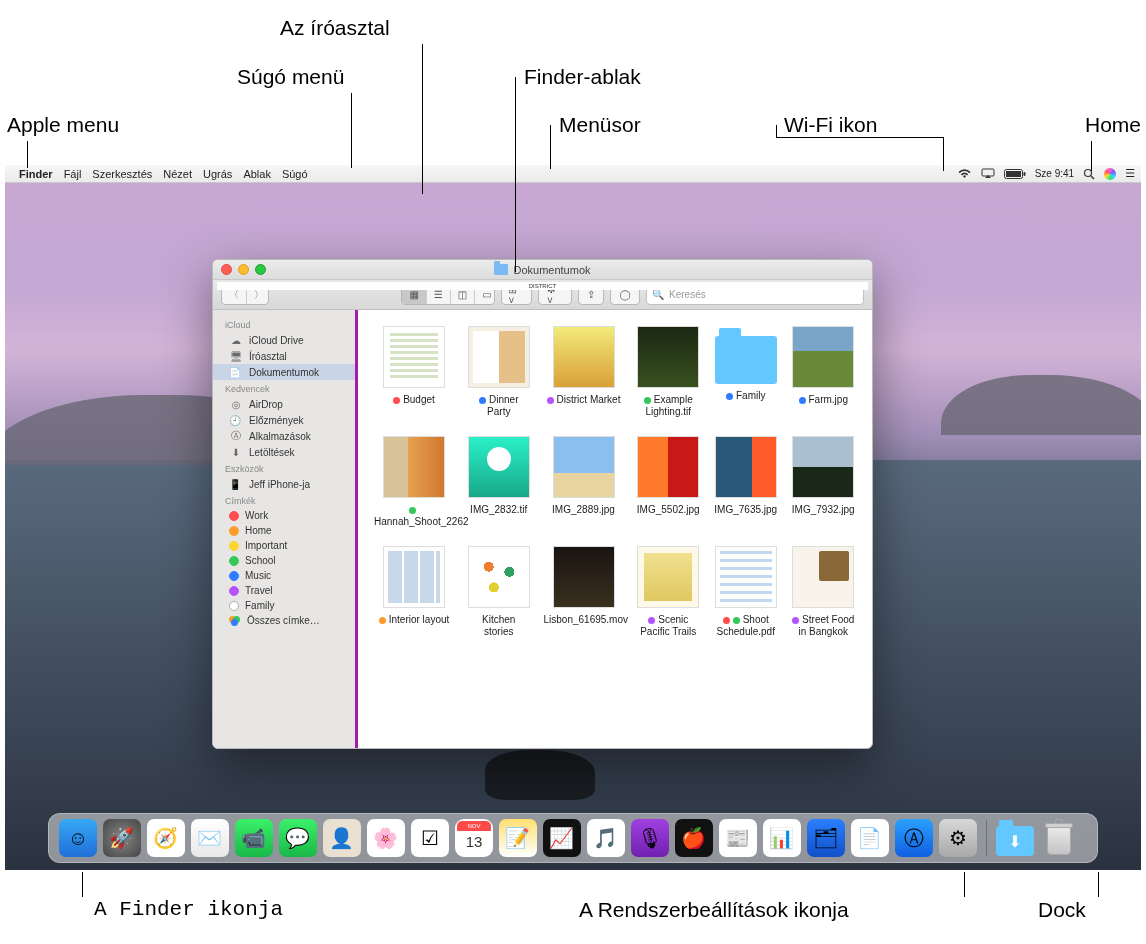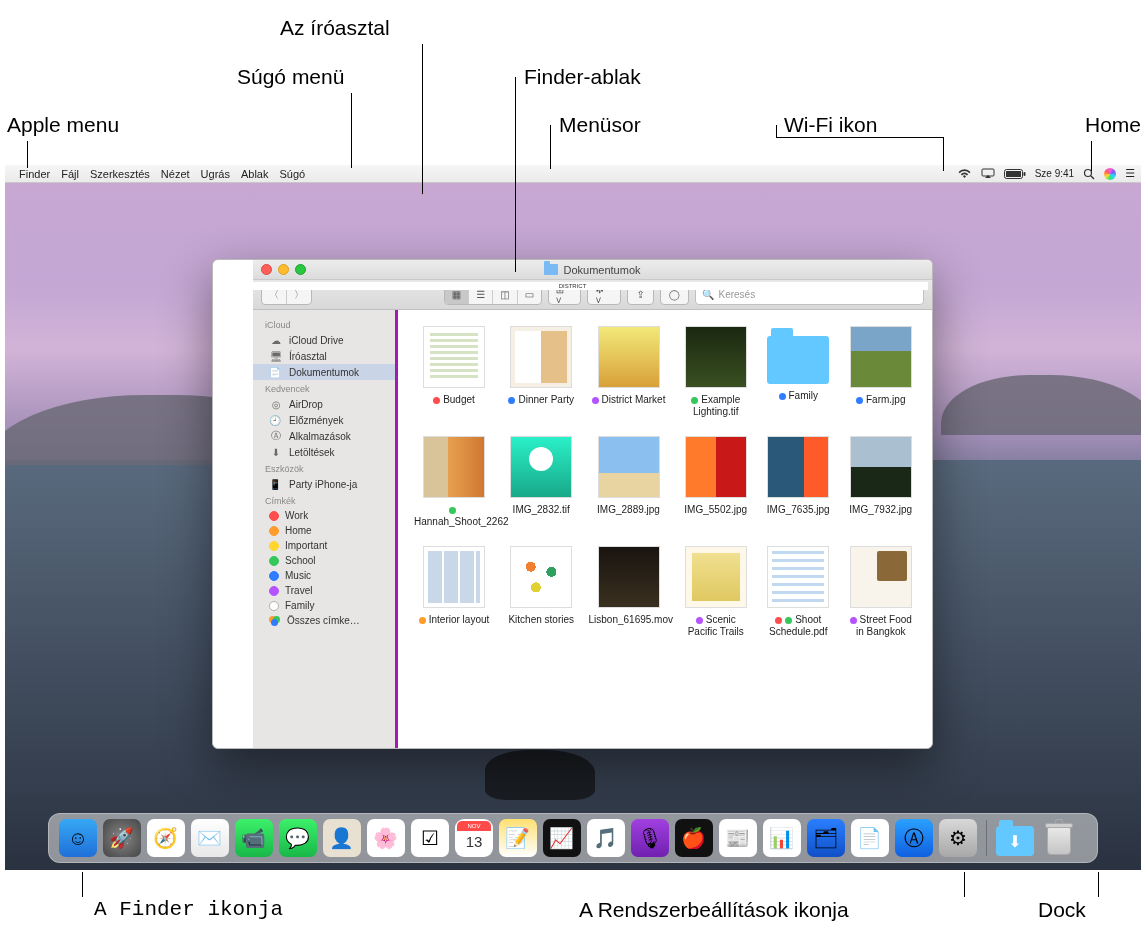--- a/index.html
+++ b/index.html
@@ -45,38 +45,37 @@
     left: 0; top: 0; width: 100%; height: 18px;
     background: linear-gradient(#f6f6f6,#eaeaea);
     border-bottom: 1px solid #c8c8c8;
     display: flex; align-items: center;
     font-size: 11px;
     padding: 0 6px;
     color:#222;
   }
   .menubar .apple { font-size:12px; margin-right:8px; }
   .menubar .menu-item { margin-right:11px; cursor:default; }
-  .menubar .bold { font-weight:400; }
+  .menubar .bold { font-weight:700; }
   .menubar-right { margin-left:auto; display:flex; align-items:center; gap:9px;}
   .menubar-right svg { display:block; }
   .siri-dot { width:12px; height:12px; border-radius:50%; background:conic-gradient(#ff5bd8,#7a5bff,#2bd8ff,#32e27a,#ffde2b,#ff5b5b,#ff5bd8);}
   .notif-icon { font-size:11px; }
 
   
   .finder {
     position: absolute;
     left: 207px; top: 94px;
-    width: 721px; height: 490px;
+    width: 661px; height: 490px;
     background: #fff;
     border: 1px solid #b9b9b9;
     border-radius: 6px;
     box-shadow: 0 18px 50px rgba(0,0,0,.45);
     display:flex; flex-direction:column;
     overflow:hidden;
-    padding-left:40px;
   }
   .titlebar {
     height: 20px;
     background: linear-gradient(#ececec,#dcdcdc);
     border-bottom:1px solid #c9c9c9;
     display:flex; align-items:center; justify-content:center;
     position:relative;
     font-size:11px; color:#444;
   }
   .traffic { position:absolute; left:8px; top:4px; display:flex; gap:6px;}
@@ -321,21 +320,21 @@
             </div>
             <div class="sb-item">
               <span class="sb-icon">⬇</span>
               <span>Letöltések</span>
             </div>
           </div>
         <div class="sb-header">Eszközök</div>
         <div id="sb-dev">
             <div class="sb-item">
               <span class="sb-icon">📱</span>
-              <span>Party iPhone-ja</span>
+              <span>Jeff iPhone-ja</span>
             </div>
           </div>
         <div class="sb-header">Címkék</div>
         <div id="sb-tags">
             <div class="sb-item">
               <span class="tag-dot red"></span>
               <span>Work</span>
             </div>
             <div class="sb-item">
               <span class="tag-dot orange"></span>

